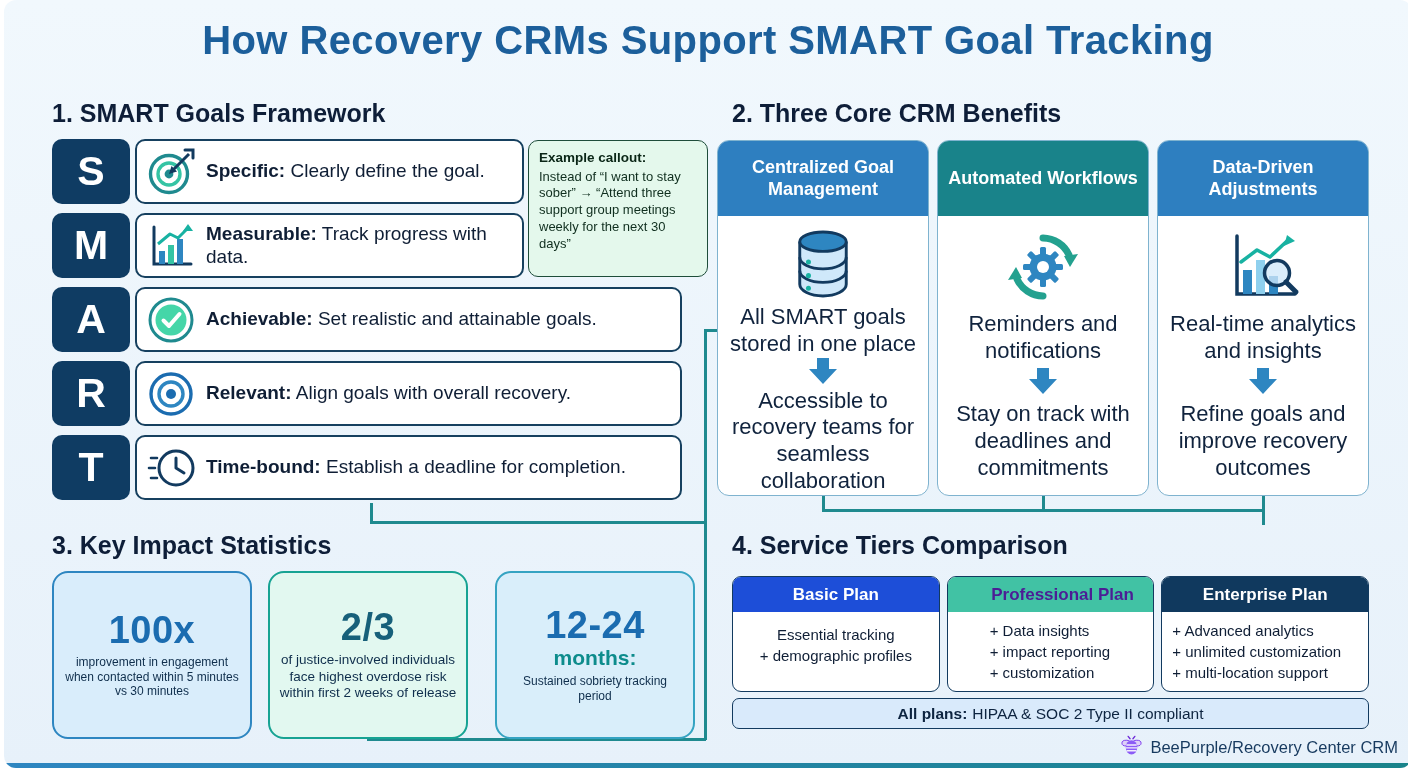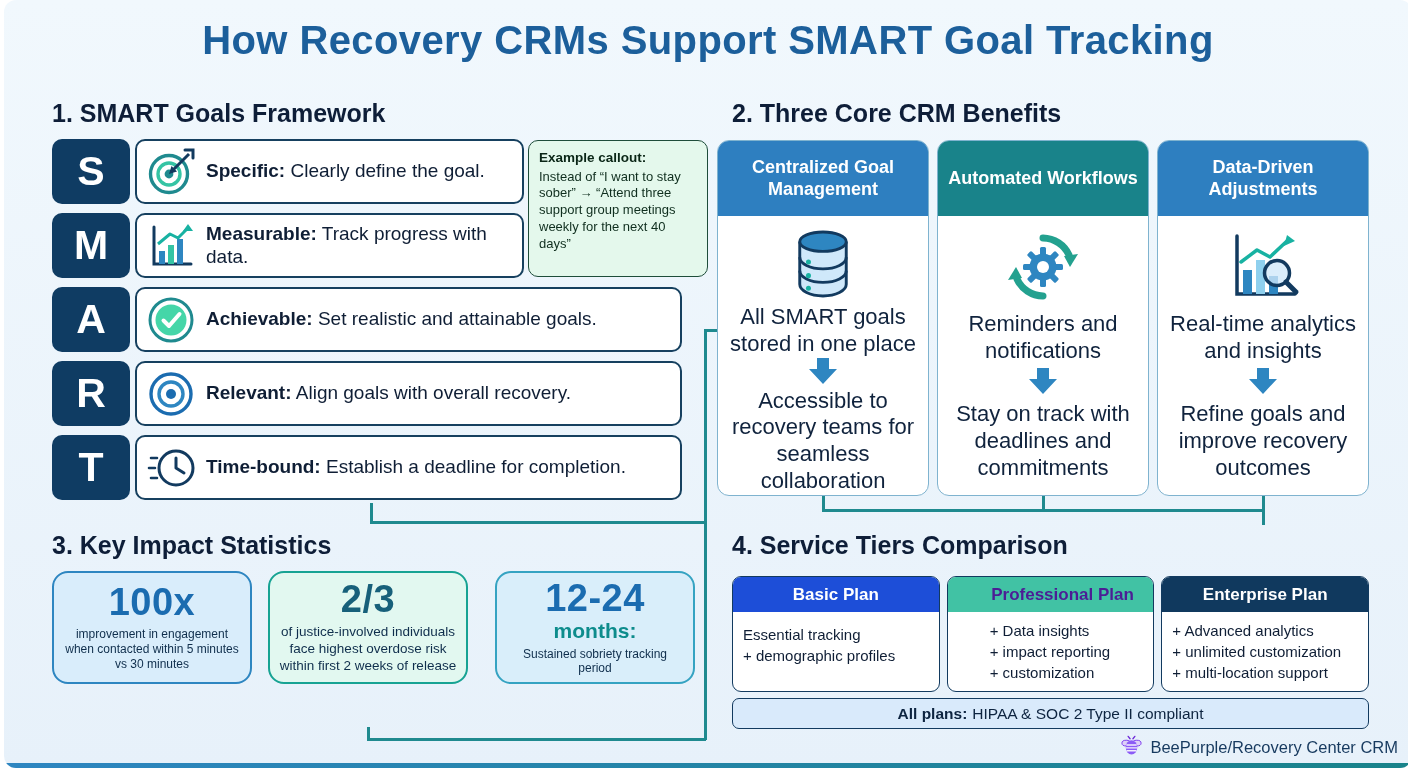--- a/index.html
+++ b/index.html
@@ -87,21 +87,21 @@
     flex:1; display:flex; flex-direction:column;
     align-items:center; justify-content:space-evenly;
     padding:8px 8px 10px; text-align:center;
   }
   .b-icon { height:80px; display:flex; align-items:center; justify-content:center; }
   .b-text { font-size:22px; line-height:1.22; color:#10233d; }
 
   
   .stats-row { position:absolute; left:48px; top:571px; display:flex; gap:16px; z-index:1; }
   .stat-card {
-    width:200px; height:113px; border-radius:16px;
+    width:200px; height:168px; border-radius:16px;
     padding:20px 9px; text-align:center;
     display:flex; flex-direction:column; align-items:center; justify-content:center;
   }
   .stat-blue  { background:#d9edfb; border:2.5px solid #2e86c1; }
   .stat-green { background:#e2f8f0; border:2.5px solid #17a393; }
   .stat-teal  { background:#d9eefa; border:2.5px solid #35a3c2;margin-left:11px; }
   .stat-value { font-size:38px; font-weight:800; line-height:1.05; letter-spacing:.5px; }
   .v-blue { color:#1b6cb0; }
   .v-dark { color:#17607a; }
   .stat-sub  { font-size:21px; font-weight:800; color:#0d8c8c; margin-top:0px; }
@@ -117,21 +117,21 @@
     display:flex; flex-direction:column;
   }
   .tier-header {
     height:35px; display:flex; align-items:center; justify-content:center;
     font-size:17px; font-weight:700;
   }
   .t-basic { background:#1d4ed8; color:#ffffff; }
   .t-pro   { background:#41c2a4; color:#4c1d95;padding-left:24px; }
   .t-ent   { background:#10395e; color:#ffffff; }
   .tier-body { padding:8px 10px; min-height:76px; font-size:15px; line-height:1.4; color:#0f1e35; }
-  .tier-body.center { padding-top:12px; }
+  .tier-body.center { text-align:center; padding-top:12px; }
   .tier-body.indent { padding-left:42px; }
   .tier-footer {
     margin-top:6px; height:31px;
     background:#d9eafb; border:1.5px solid #123a5f; border-radius:7px;
     display:flex; align-items:center; justify-content:center;
     font-size:15.5px; color:#0d2440; gap:5px;
   }
   .tier-footer b { font-weight:700; }
 
   
@@ -260,21 +260,21 @@
           <b>Time-bound:</b>
           <span>Establish a deadline for completion.</span>
         </div>
       </div>
     </div>
 
   </div>
 
   <div class="callout">
     <div class="callout-title">Example callout:</div>
-    <div class="callout-body">Instead of “I want to stay sober” → “Attend three support group meetings weekly for the next 40 days”</div>
+    <div class="callout-body">Instead of “I want to stay sober” → “Attend three support group meetings weekly for the next 30 days”</div>
   </div>
 
   <div class="benefit-row">
 
     <div class="benefit-card">
       <div class="benefit-header hdr-blue">Centralized Goal Management</div>
       <div class="benefit-body">
         <span class="b-icon">
           <svg width="62" height="74" viewBox="0 0 64 76">
             <path d="M8 15 v44 c0 6.6 10.7 12 24 12 s24 -5.4 24 -12 V15" fill="#cfe8fa" stroke="#123a5f" stroke-width="3"></path>

